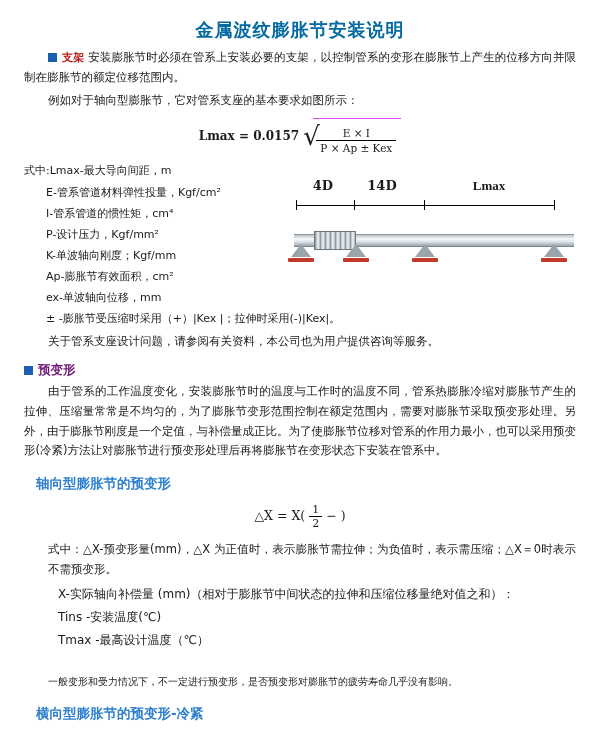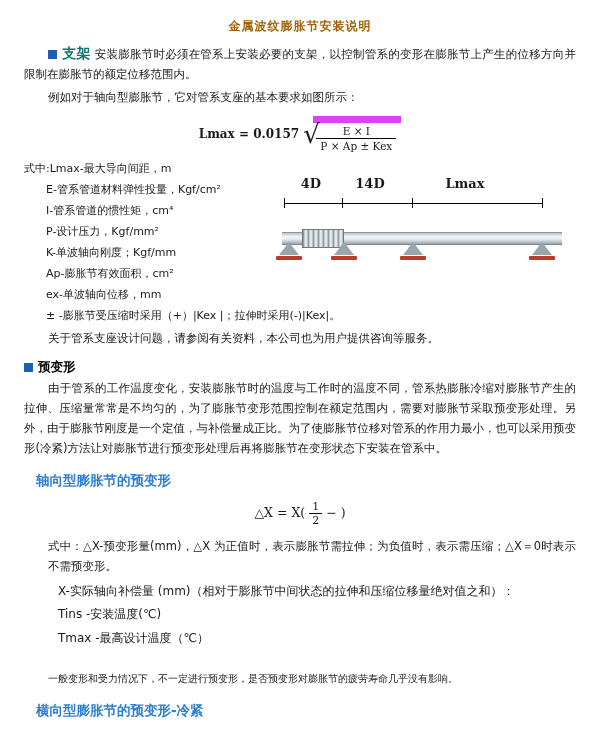--- a/index.html
+++ b/index.html
@@ -17,51 +17,51 @@
   }
   .page {
     position: relative;
     width: 600px;
     height: 737px;
     box-sizing: border-box;
     padding: 10px 24px 0 24px;
   }
   .doc-title {
     text-align: center;
-    font-size: 12px;
+    font-size: 18px;
     font-weight: bold;
     letter-spacing: 1px;
     margin: 8px 0 6px 0;
-    color: #a16207;
+    color: #0369a1;
   }
   .para {
     font-size: 11.5px;
     line-height: 1.72;
     text-align: justify;
     margin: 3px 0;
     color: #1a1a1a;
   }
   .indent2 {
     text-indent: 24px;
   }
   .sq-head {
-    color: #0f766e;
-    font-weight: bold;
-    font-size: 14px;
+    color: #b91c1c;
+    font-weight: bold;
+    font-size: 11px;
   }
   .sq-mark {
     display: inline-block;
     width: 9px;
     height: 9px;
     background: #1b5fb4;
     margin-right: 5px;
     vertical-align: -1px;
   }
   .section-blue {
-    color: #000000;
+    color: #701a75;
     font-weight: bold;
     font-size: 12.5px;
     margin: 10px 0 2px 0;
   }
   .subsection-blue {
     color: #2d7fd0;
     font-weight: bold;
     font-size: 13.5px;
     margin: 14px 0 6px 0;
     padding-left: 12px;
@@ -102,38 +102,39 @@
     position: absolute;
     left: 0;
     top: 50%;
     transform: translateY(-50%);
     font-size: 26px;
     line-height: 1;
     font-weight: normal;
   }
   .sqrt-body {
     display: inline-block;
-    border-top: 7px solid #d946ef;
-    padding: 2px 5px 0 3px;
+    border-top: 1px solid #d946ef;
+    padding: 8px 5px 0 3px;
   }
   .legend {
     font-size: 11px;
     line-height: 1.92;
     color: #1a1a1a;
   }
   .legend-row {
     white-space: nowrap;
   }
   .legend-pad {
     padding-left: 22px;
   }
   .two-col {
     display: flex;
     align-items: flex-start;
     margin-top: 4px;
+    gap: 12px;
   }
   .col-left {
     width: 250px;
     flex: 0 0 250px;
   }
   .col-right {
     flex: 1 1 auto;
     padding-top: 18px;
   }
   
@@ -297,21 +298,21 @@
       <div class="legend-row legend-pad">Ap-膨胀节有效面积，cm²</div>
       <div class="legend-row legend-pad">ex-单波轴向位移，mm</div>
       <div class="legend-row legend-pad">± -膨胀节受压缩时采用（+）|Kex |；拉伸时采用(-)|Kex|。</div>
     </div>
 
     <div class="col-right">
       <div class="drawing">
         <div class="dim-row">
           <span class="dim-label" style="left:10px;width:50px;">4D</span>
           <span class="dim-label" style="left:64px;width:60px;">14D</span>
-          <span class="dim-label" style="left:144px;width:90px;">Lmax</span>
+          <span class="dim-label" style="left:156px;width:90px;font-family:Liberation Serif, serif;">Lmax</span>
         </div>
         <div class="dim-ticks">
           <span class="tick" style="left:8px;"></span>
           <span class="seg" style="left:8px;width:58px;"></span>
           <span class="tick" style="left:66px;"></span>
           <span class="seg" style="left:66px;width:70px;"></span>
           <span class="tick" style="left:136px;"></span>
           <span class="seg" style="left:136px;width:130px;"></span>
           <span class="tick" style="left:266px;"></span>
         </div>

